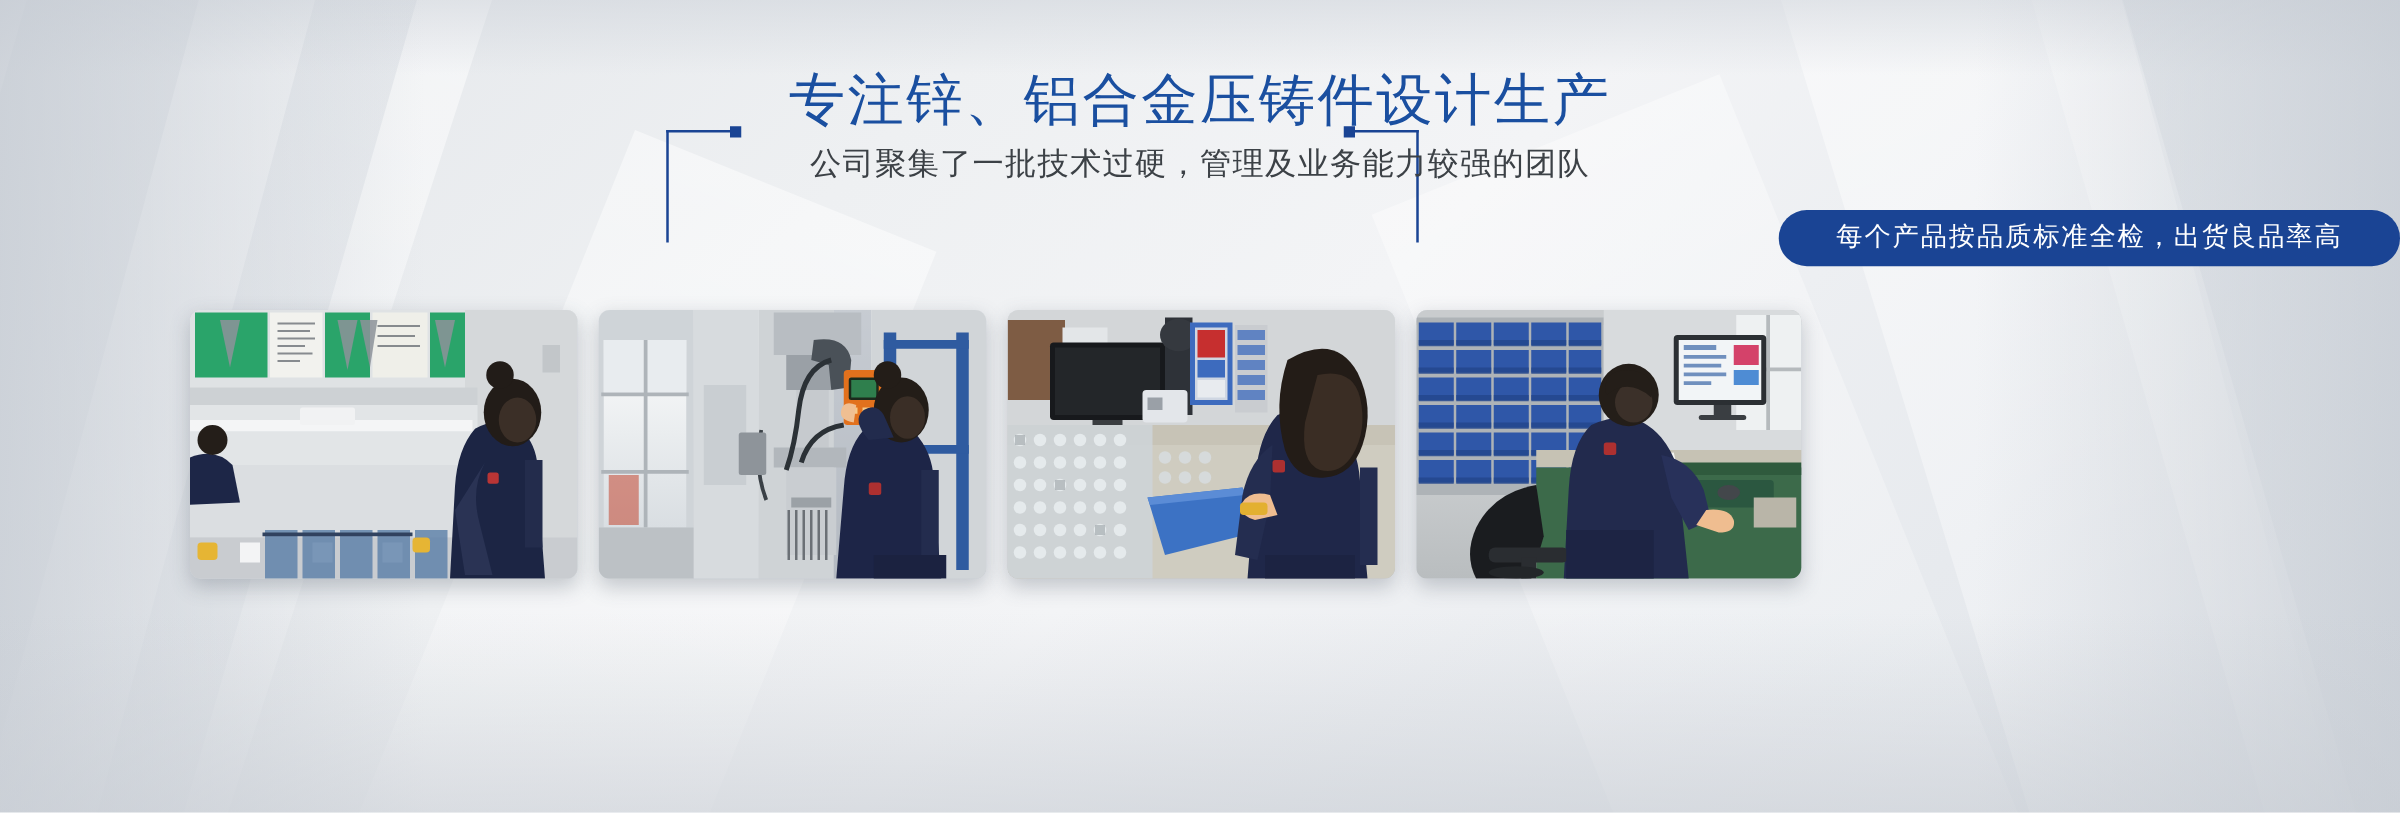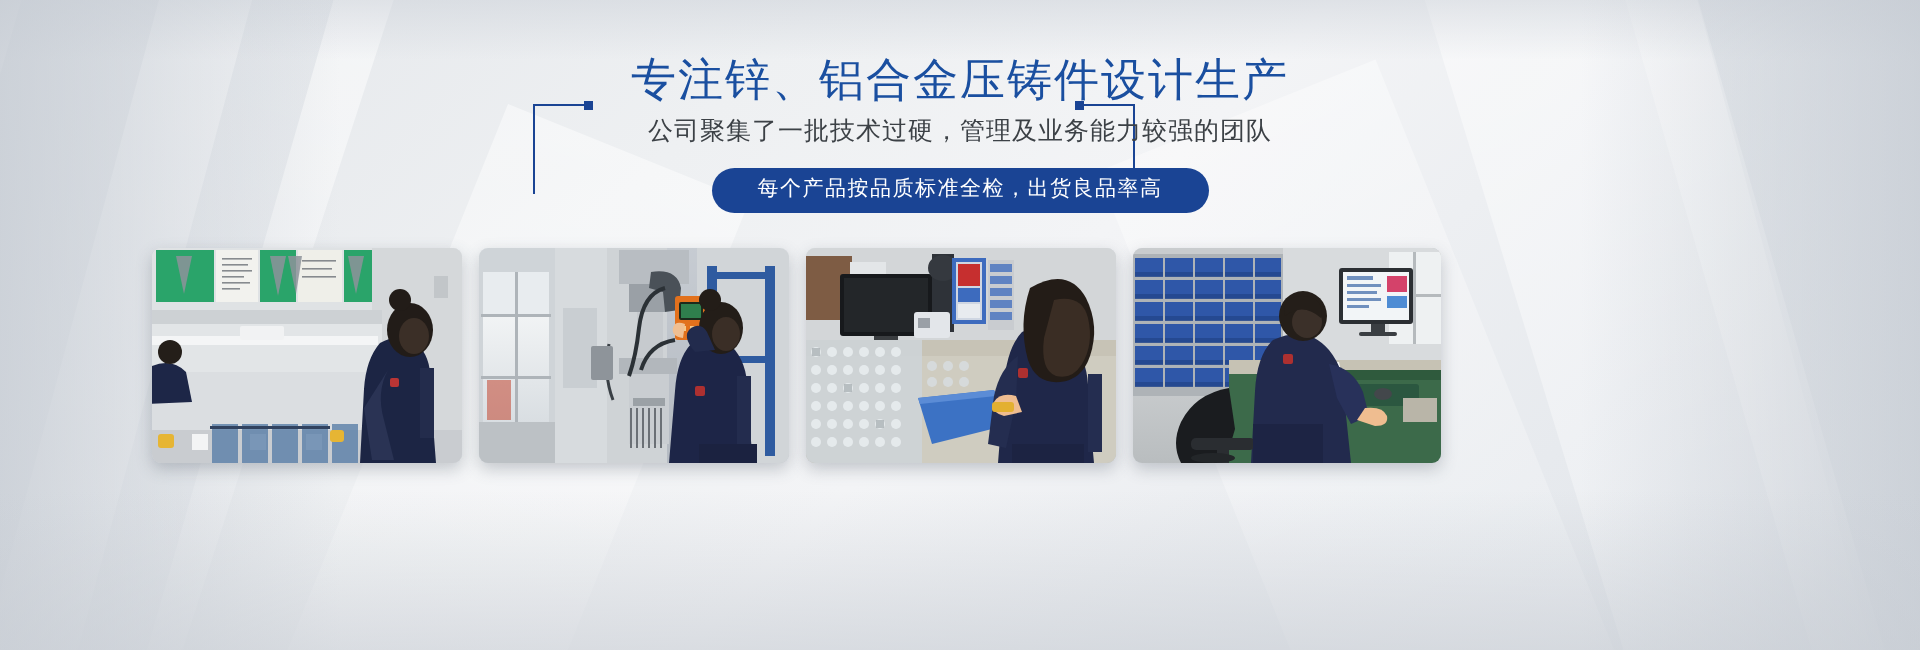--- a/index.html
+++ b/index.html
@@ -69,21 +69,21 @@
   .title {
     position:absolute; left:0; top:57px; width:1920px; text-align:center;
     font-size:45px; font-weight:400; letter-spacing:2px; color:#1a4fa0;
     line-height:1; white-space:nowrap;
   }
   .subtitle {
     position:absolute; left:0; top:115px; width:1920px; text-align:center;
     font-size:25px; font-weight:400; color:#3c4146; letter-spacing:1px;
     line-height:1.3; white-space:nowrap;
   }
-  .pill-wrap { position:absolute; left:0; top:168px; width:1920px; text-align:center;font-family:Liberation Mono, monospace; }
+  .pill-wrap { position:absolute; left:0; top:168px; width:1920px; text-align:right; }
   .pill {
     display:inline-block; background:#1a4494; color:#ffffff;
     font-size:21px; letter-spacing:1.5px; padding:11px 46px 13px;
     border-radius:26px; white-space:nowrap; line-height:1;
   }
 
   
   .photos {
     position:absolute; left:152px; top:248px; width:1616px; height:215px;
     display:flex; gap:17px;

